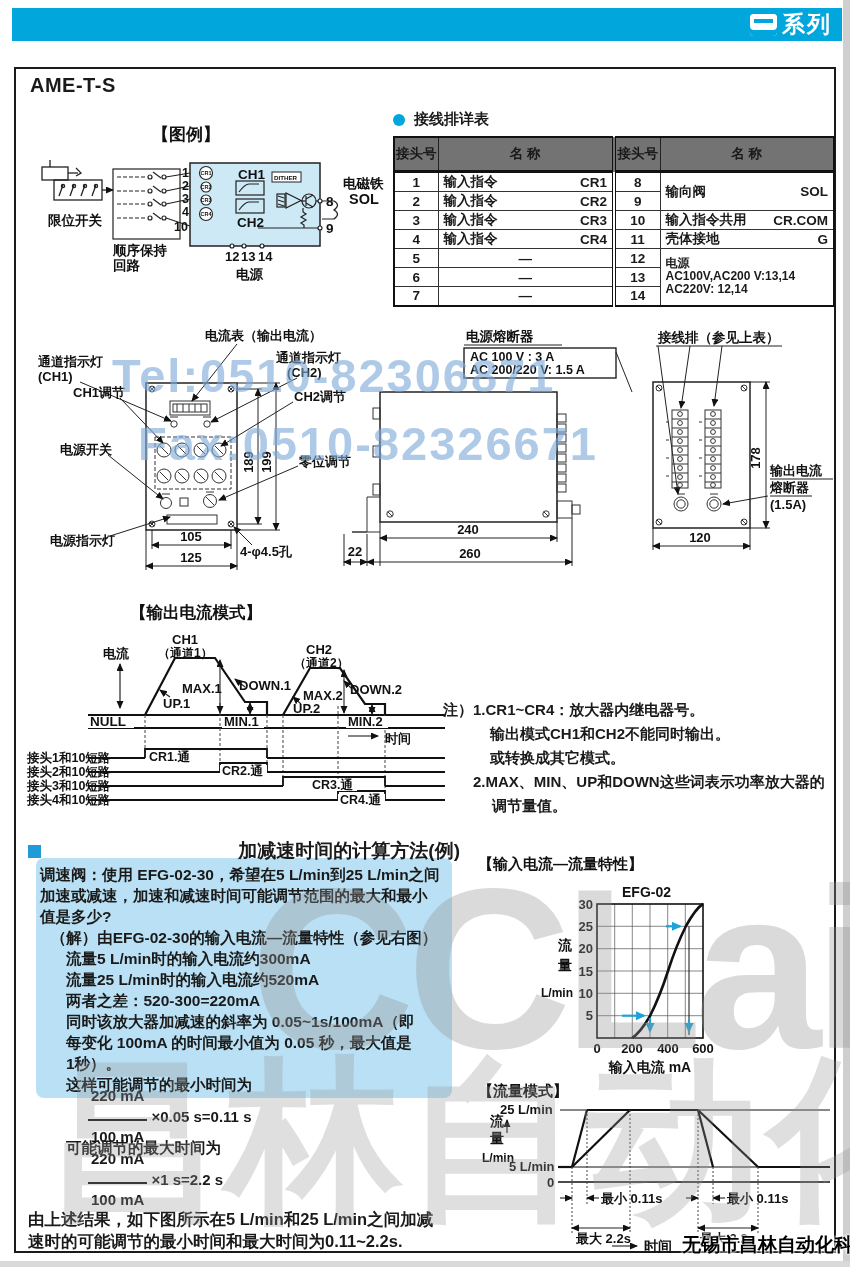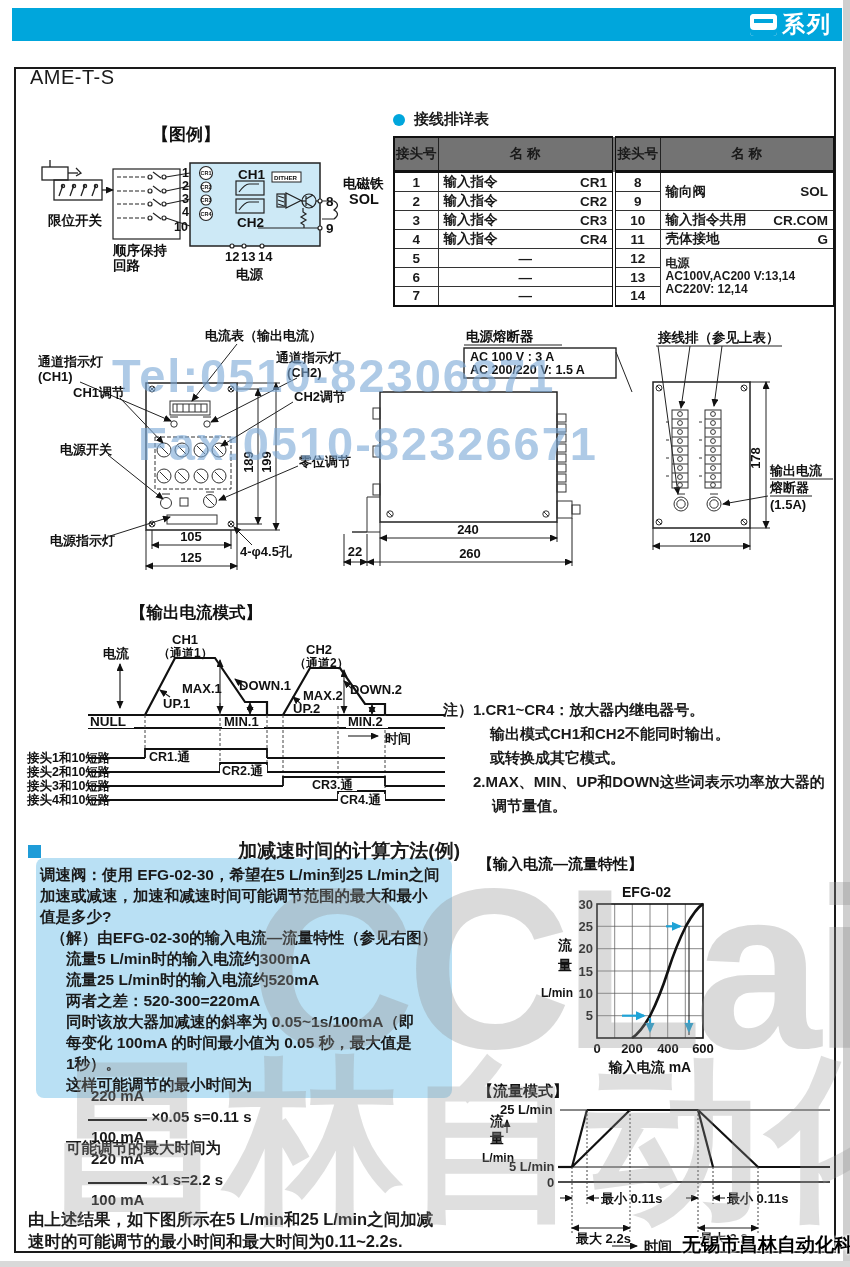--- a/index.html
+++ b/index.html
@@ -8,21 +8,21 @@
   .abs{position:absolute;}
   
   .topbar{left:12px;top:8px;width:830px;height:33px;background:#00A6DC;display:flex;
           align-items:center;justify-content:flex-end;padding-right:10px;box-sizing:border-box;}
   .series-logo{display:inline-block;width:27px;height:22px;background:#fff;border-radius:4px;
           margin-right:5px;box-shadow:inset 0 -6px 0 #00A6DC,inset 0 8px 0 #fff;position:relative;}
   .series-logo:after{content:"";position:absolute;left:4px;top:5px;width:19px;height:4px;background:#00A6DC;}
   .series-label{color:#fff;font-size:23px;font-weight:800;letter-spacing:2px;}
   
   .frame{left:14px;top:67px;width:822px;height:1186px;border:2px solid #1a1a1a;box-sizing:border-box;}
-  .model{left:30px;top:66px;font-size:20px;font-weight:400;letter-spacing:.5px;z-index:2;}
+  .model{left:30px;top:74px;font-size:20px;font-weight:700;letter-spacing:.5px;z-index:2;}
   .sec-title{font-weight:800;font-size:15px;display:flex;align-items:center;gap:9px;z-index:2;}
   .dot{width:12px;height:12px;border-radius:50%;background:#00A6DC;display:inline-block;}
   .sq{width:13px;height:13px;background:#1f9cd8;display:inline-block;}
   
   .wtable{border-collapse:collapse;table-layout:fixed;width:440px;font-weight:700;font-size:13.5px;
           border:2.5px solid #111;background:#fff;}
   .wtable th{background:#737373;border:1.5px solid #222;border-bottom:3px solid #111;height:30px;font-size:13.5px;}
   .wtable td{border:1px solid #333;height:19px;padding:0 5px;box-sizing:border-box;}
   .wtable td.num{text-align:center;padding:0;}
   .wtable .sep{border-left:4px double #111;}

